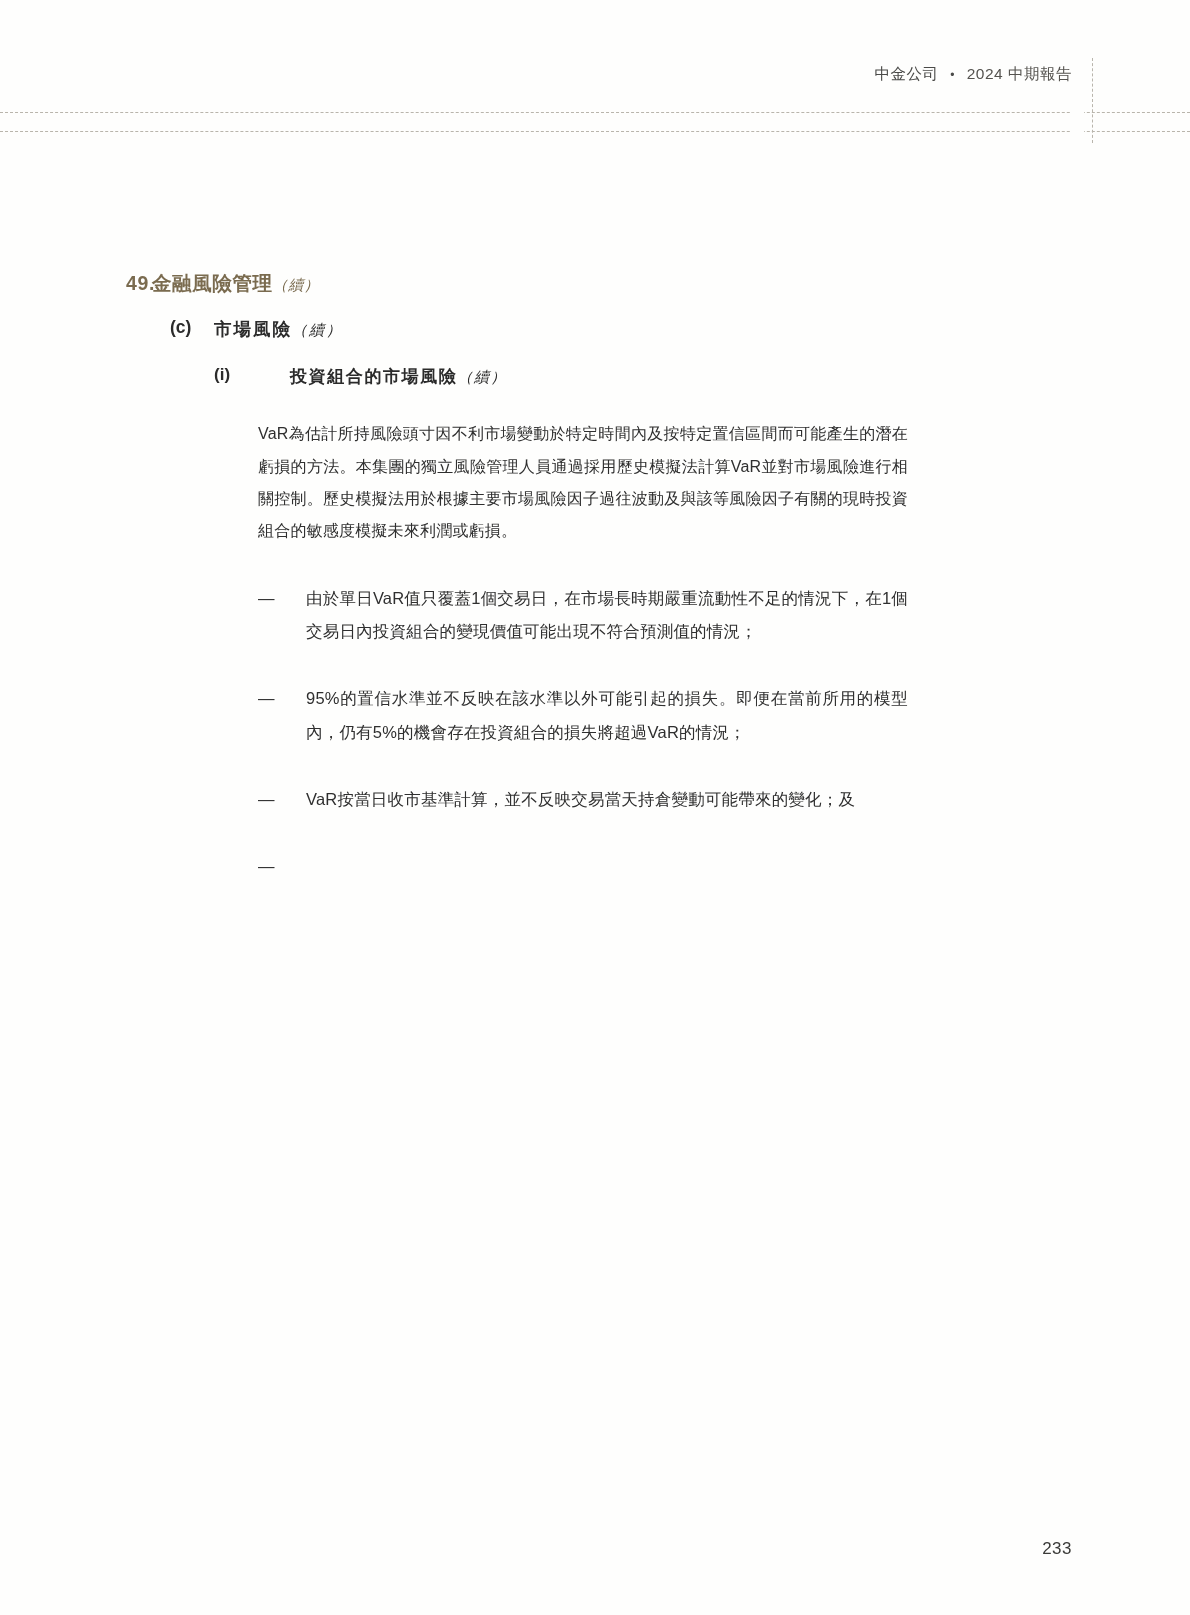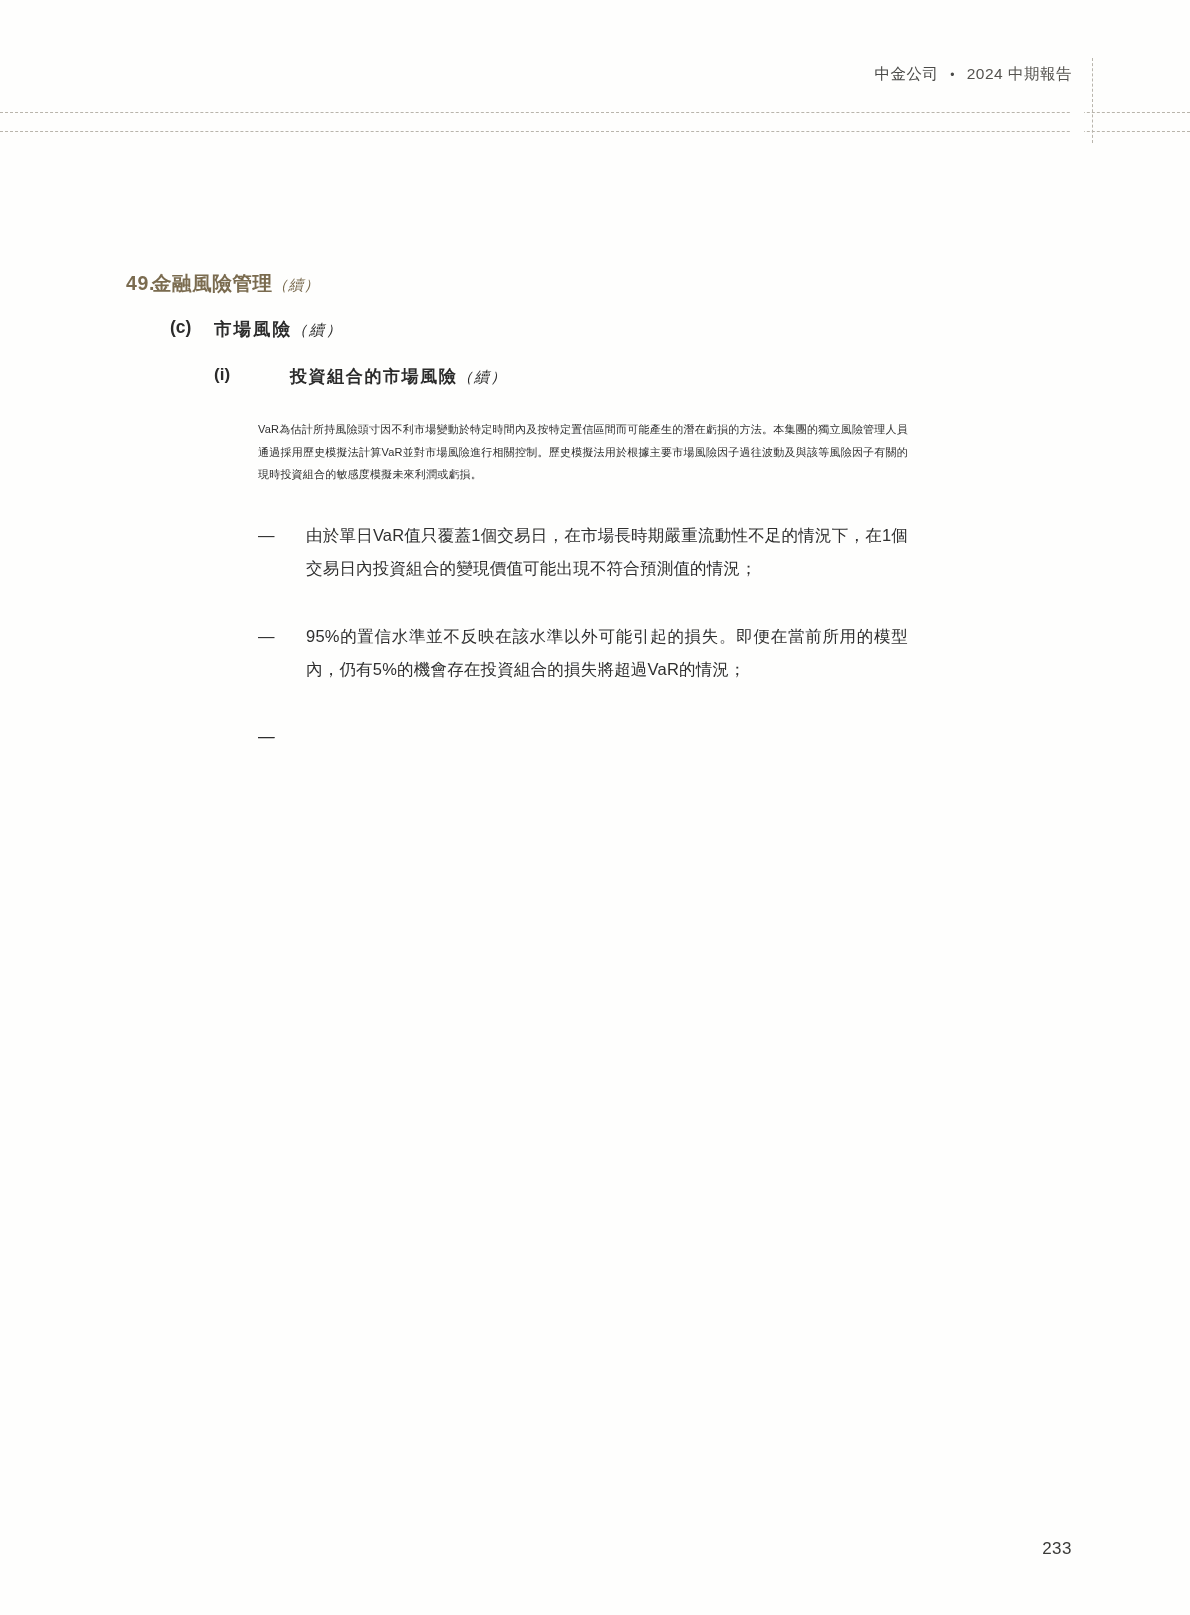--- a/index.html
+++ b/index.html
@@ -123,21 +123,21 @@
   }
   .lvl3 .num { position: absolute; left: 0; top: 0; letter-spacing: 0; }
   .lvl3 .txt { display: inline-block; margin-left: 76px; }
 
   .body-col {
     margin-left: 216px;
     margin-right: 128px;
   }
 
   p.para {
-    font-size: 11px;
+    font-size: 16px;
     line-height: 2.02;
     color: #2f2f2f;
     margin: 26px 0 0 0;
     text-align: justify;
     text-justify: inter-ideograph;
     letter-spacing: 0.2px;
   }
   p.para.first { margin-top: 30px; }
   p.para.gap { margin-top: 34px; }
 
@@ -214,20 +214,21 @@
         <li>
           <span class="marker">—</span>
           <span>由於單日VaR值只覆蓋1個交易日，在市場長時期嚴重流動性不足的情況下，在1個交易日內投資組合的變現價值可能出現不符合預測值的情況；</span>
         </li>
         <li>
           <span class="marker">—</span>
           <span>95%的置信水準並不反映在該水準以外可能引起的損失。即便在當前所用的模型內，仍有5%的機會存在投資組合的損失將超過VaR的情況；</span>
         </li>
         <li>
           <span class="marker">—</span>
+          <span>VaR按當日收市基準計算，並不反映交易當天持倉變動可能帶來的變化；及</span>
         </li>
         <li>
           <span class="marker">—</span>
         </li>
       </ul>
     </div>
 
   </div>
 
   <div class="page-number">233</div>

